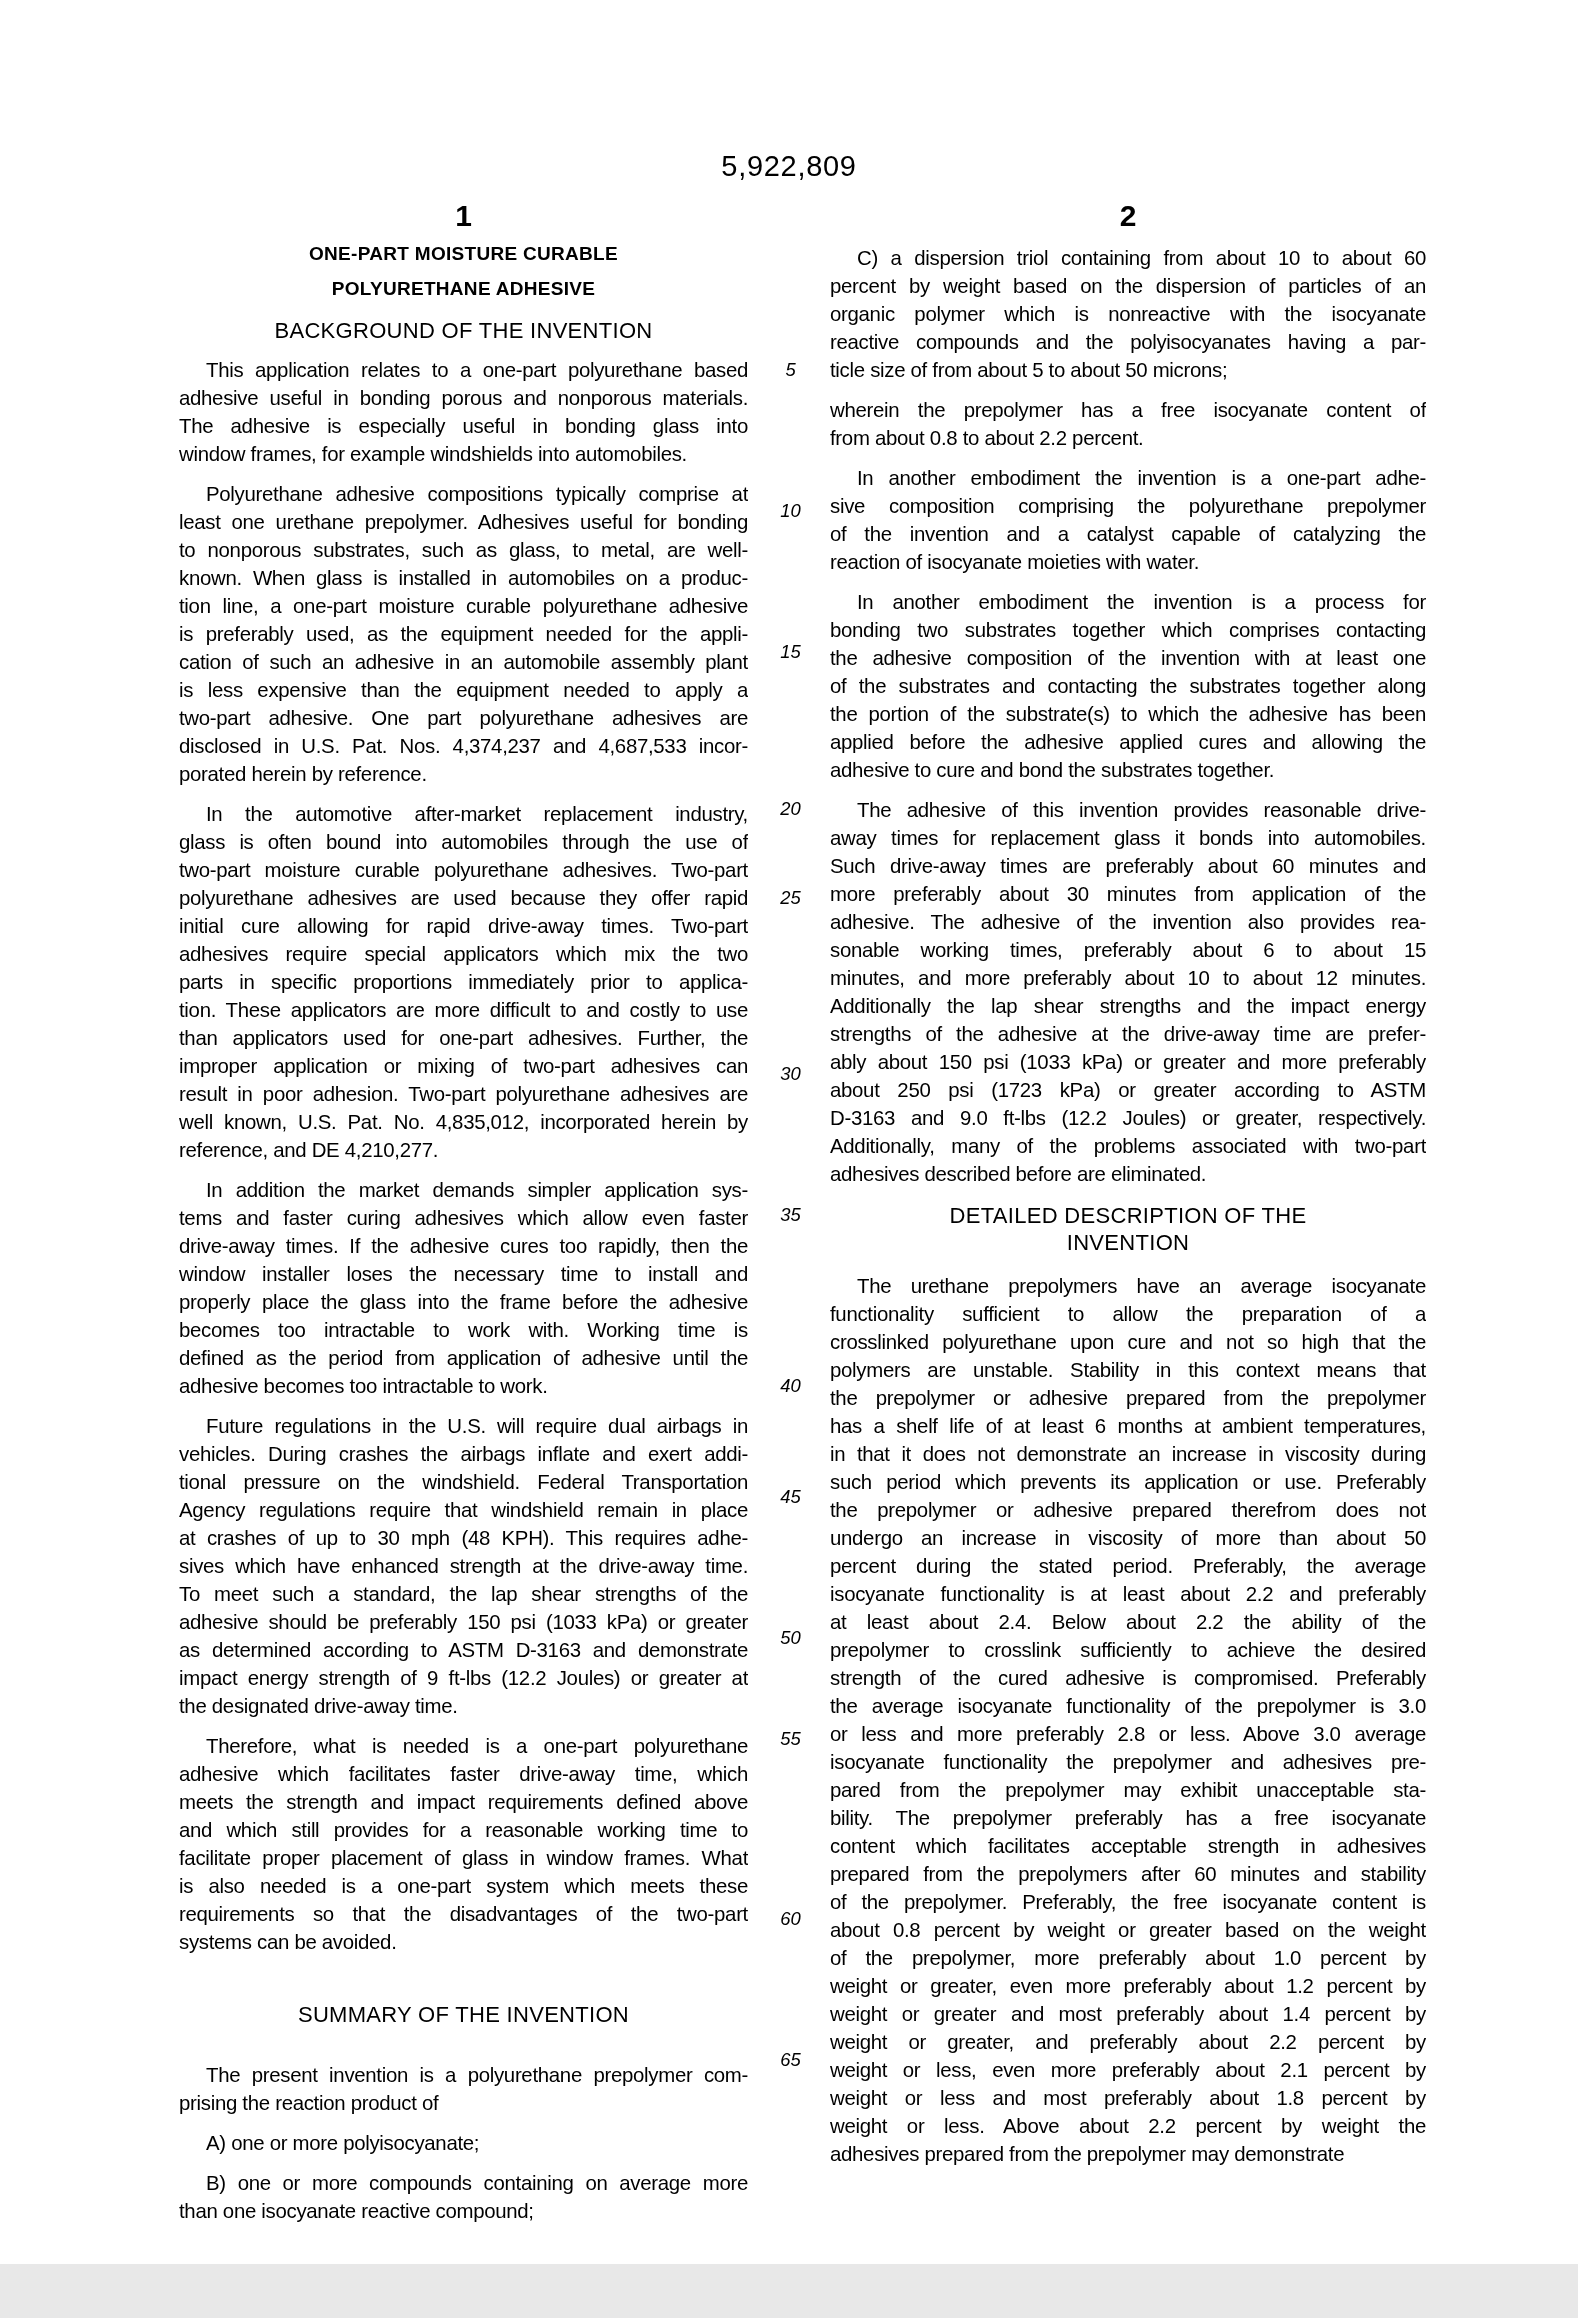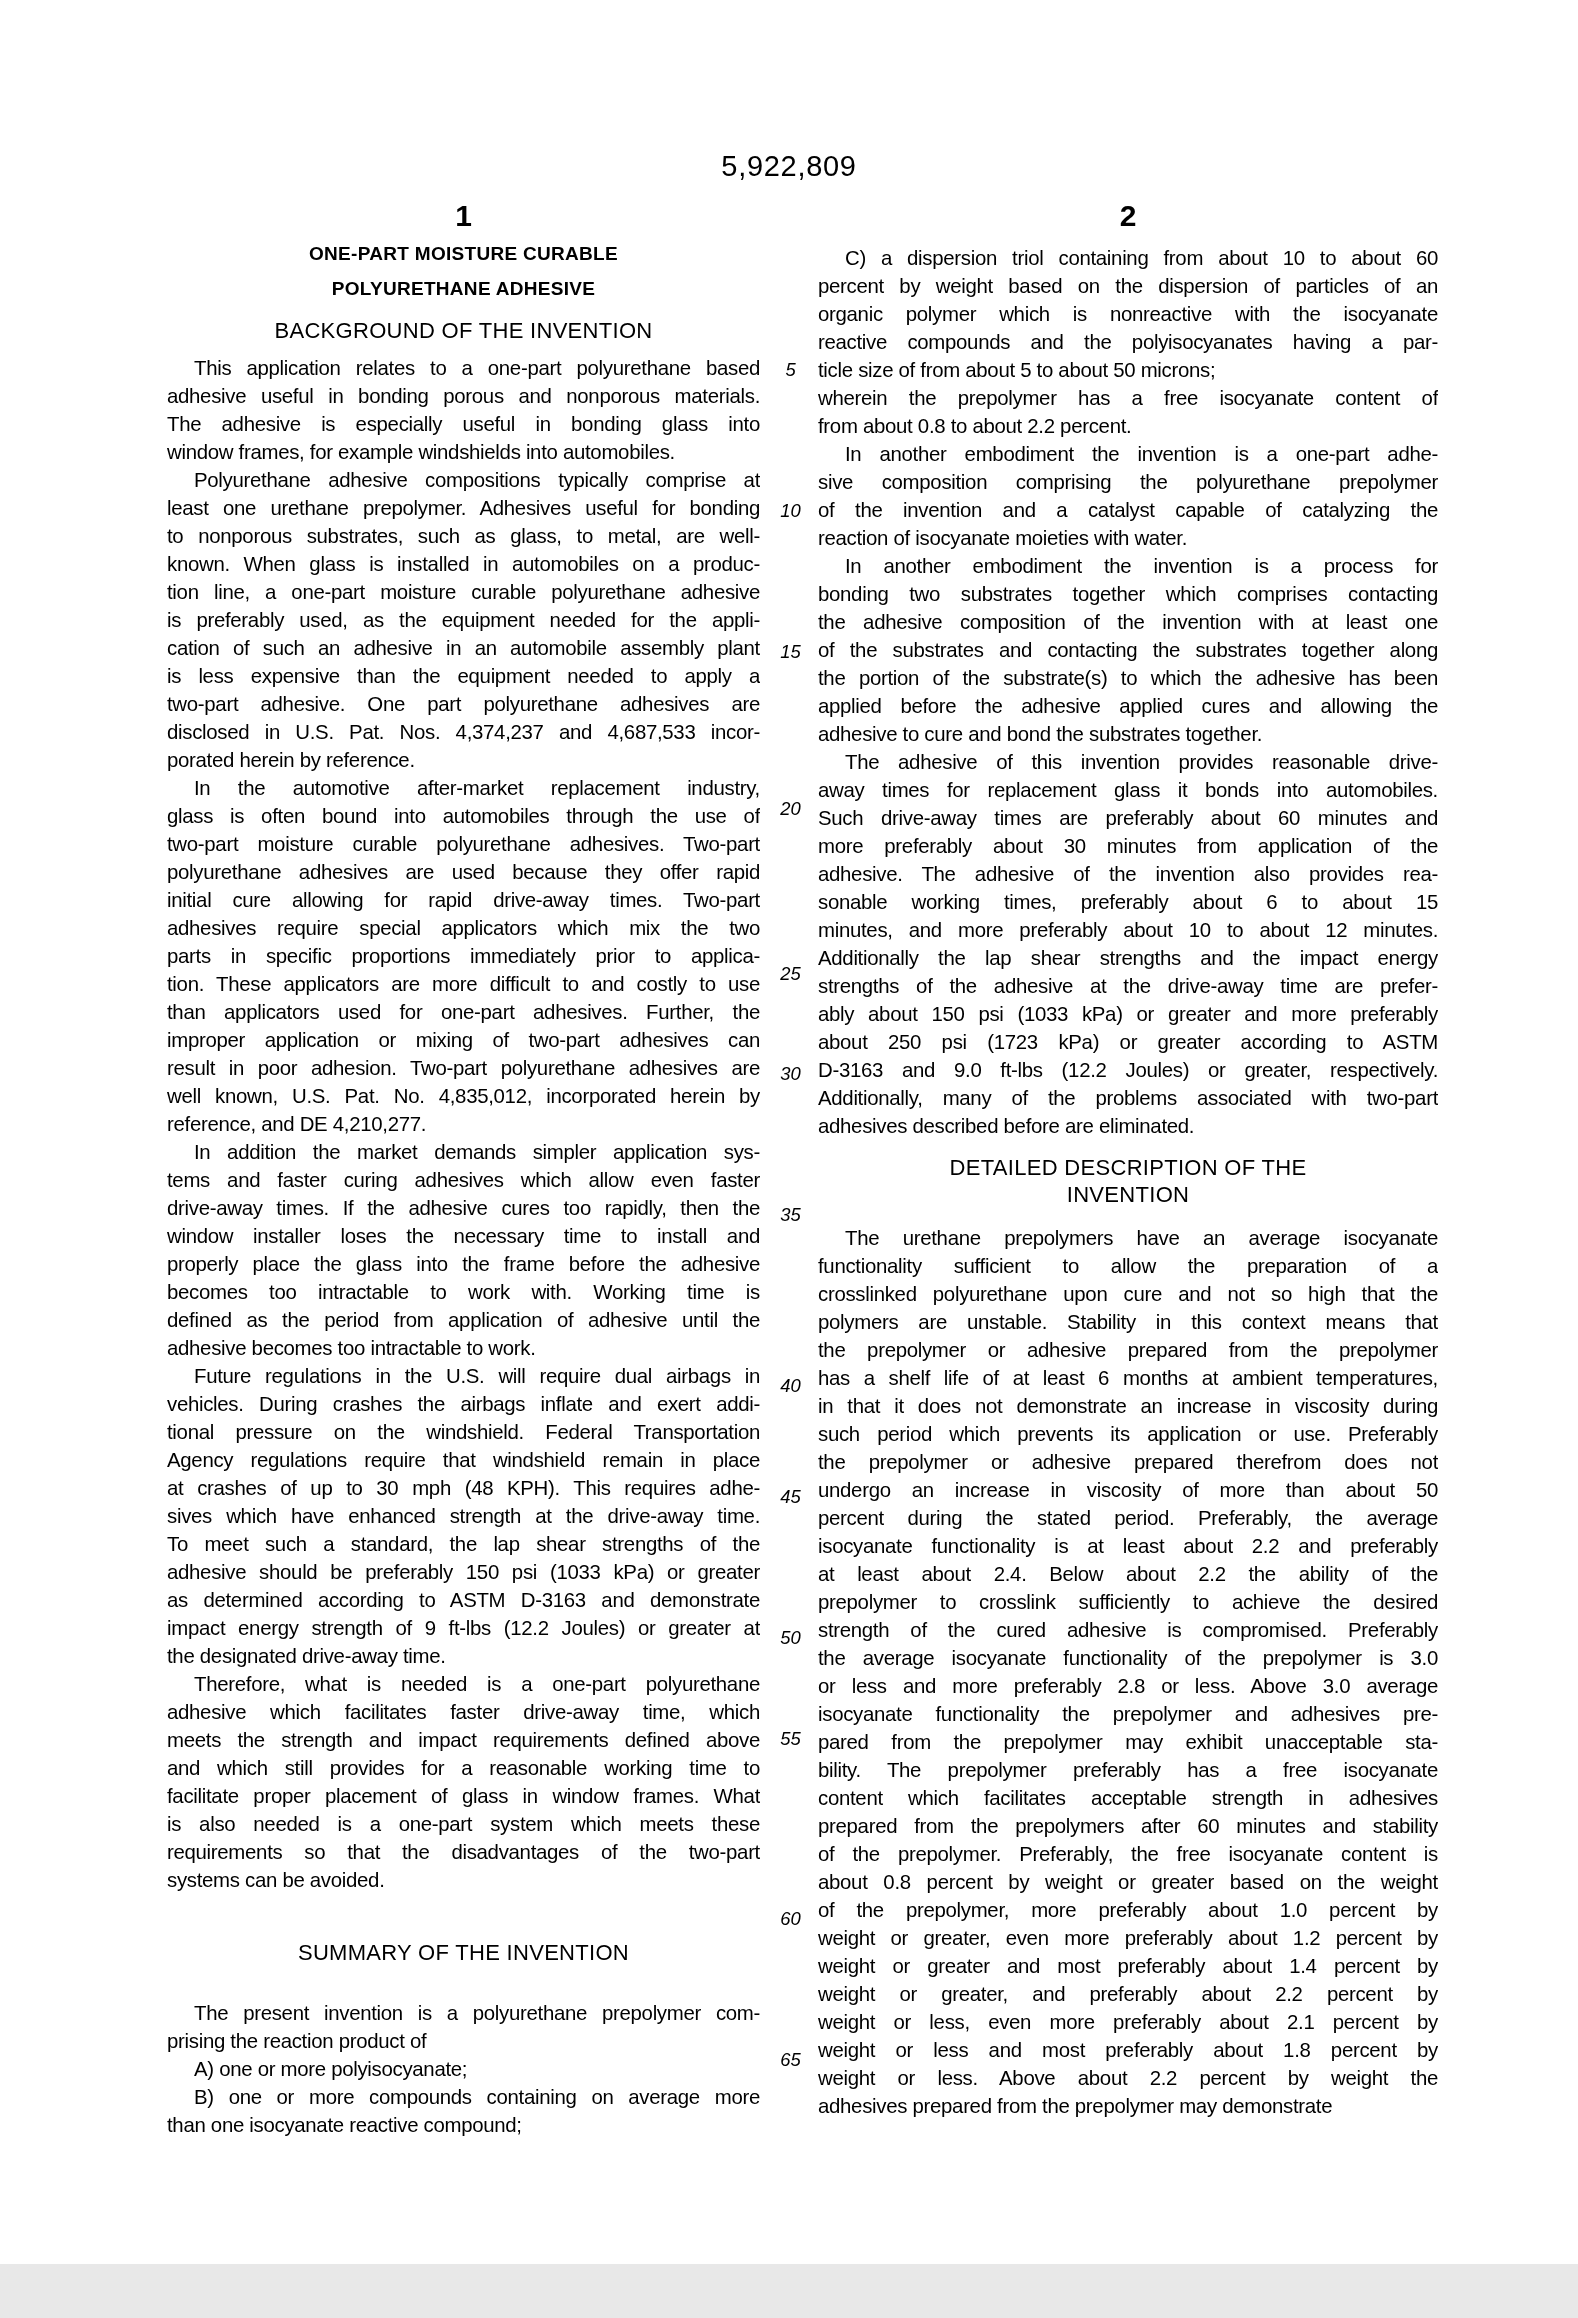--- a/index.html
+++ b/index.html
@@ -41,21 +41,21 @@
   #col1-title {
     margin-top: 4.1px;
     text-align: center;
     font-weight: bold;
     font-size: 19px;
     line-height: 35px;
     letter-spacing: 0.3px;
   }
   .col-content { margin-top: 0; }
   #col2 .col-content { margin-top: 12.2px; }
-  .para { margin: 0; }
+  .para { margin: 12px; }
   .tl {
     font-size: 20.4px;
     line-height: 28px;
     letter-spacing: -0.3px;
     text-align: justify;
     text-align-last: justify;
     text-justify: inter-word;
     white-space: normal;
     overflow: hidden;
   }
@@ -272,21 +272,21 @@
           <div class="tl last">adhesives prepared from the prepolymer may demonstrate</div>
         </div>
       </div>
   </div>
 
   <div id="gutter">
       <div class="line-no" style="top: 356px;">5</div>
       <div class="line-no" style="top: 497px;">10</div>
       <div class="line-no" style="top: 638px;">15</div>
       <div class="line-no" style="top: 779px; margin-top: 16px;">20</div>
-      <div class="line-no" style="top: 960px;">25</div>
+      <div class="line-no" style="top: 884px;">25</div>
       <div class="line-no" style="top: 1060px;">30</div>
       <div class="line-no" style="top: 1201px;">35</div>
       <div class="line-no" style="top: 1342px; margin-top: 30px;">40</div>
       <div class="line-no" style="top: 1483px;">45</div>
       <div class="line-no" style="top: 1624px;">50</div>
       <div class="line-no" style="top: 1725px;">55</div>
       <div class="line-no" style="top: 1905px;">60</div>
       <div class="line-no" style="top: 2046px;">65</div>
     </div>
 

